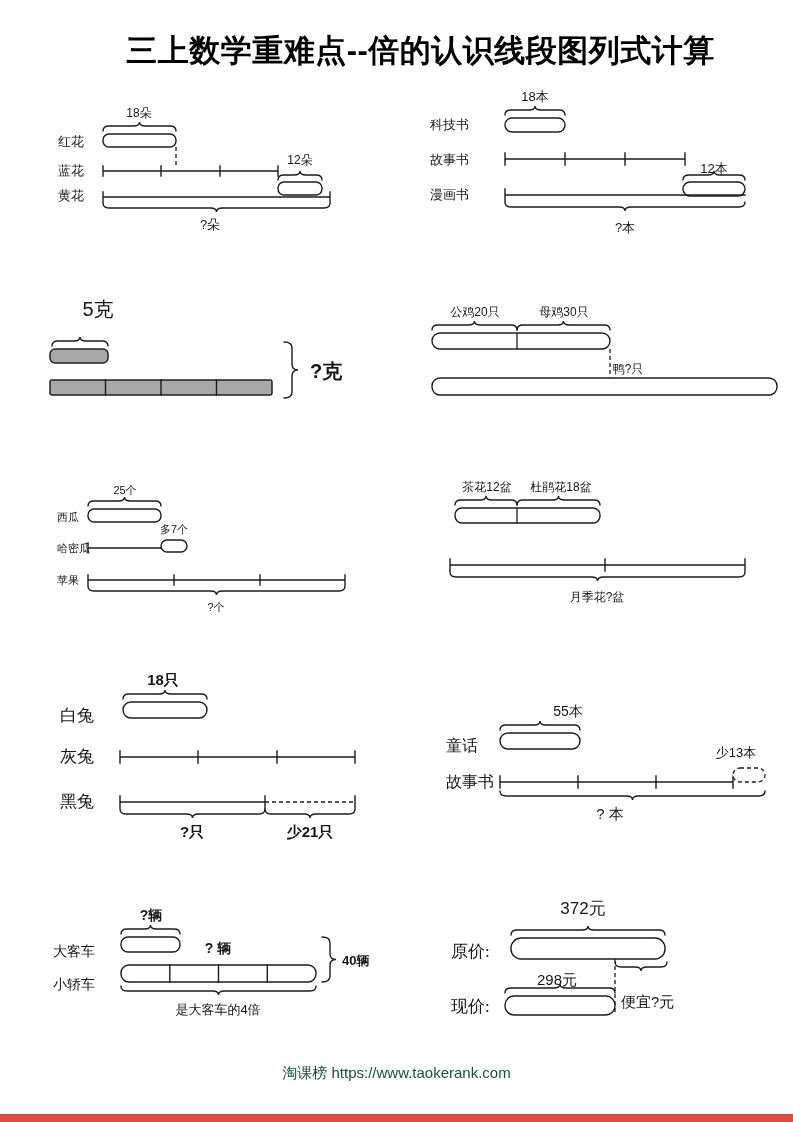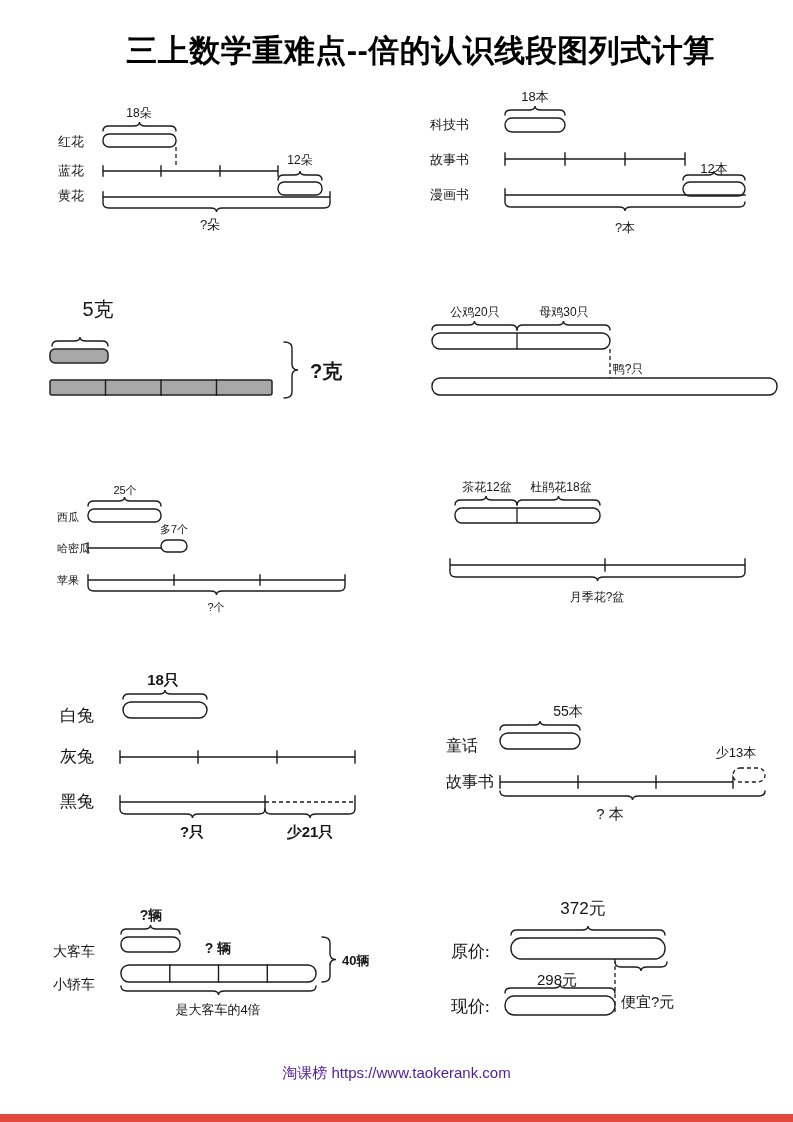--- a/index.html
+++ b/index.html
@@ -12,21 +12,21 @@
   svg text { fill:#161616; font-family:"Liberation Sans",sans-serif; }
   svg text.cn { font-family:"Liberation Serif",serif; }
   .br { fill:none; stroke:#1c1c1c; stroke-width:1.4; stroke-linecap:round; }
   .ln { fill:none; stroke:#1c1c1c; stroke-width:1.4; stroke-linecap:square; }
   .dash { fill:none; stroke:#1c1c1c; stroke-width:1.3; stroke-dasharray:4 3; }
   .pill { fill:#ffffff; stroke:#1c1c1c; stroke-width:1.4; }
   .pill-dash { fill:#ffffff; stroke:#1c1c1c; stroke-width:1.3; stroke-dasharray:4 3; }
   .gray { fill:#a8a8a8; stroke:#222222; stroke-width:1.5; }
   .divider { stroke:#1c1c1c; stroke-width:1.3; }
   .footer { position:absolute; top:1064px; left:0; width:100%; text-align:center;
-            font-size:15px; color:#4c1d95; }
+            font-size:15px; color:#14532d; }
   .redbar { position:absolute; left:0; bottom:0; width:100%; height:8px; background:#e2483d; }
 </style>
 </head>
 <body>
 
 <div class="page">
 
   <div class="title">三上数学重难点--倍的认识线段图列式计算</div>
 
   <svg class="diag" style="left:48px;top:100px" width="310" height="135">

